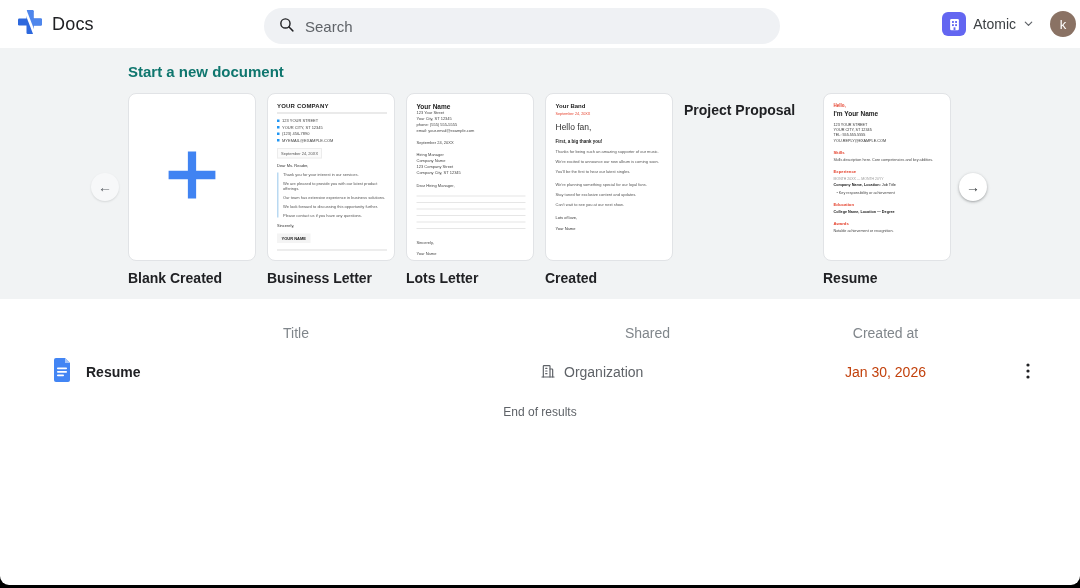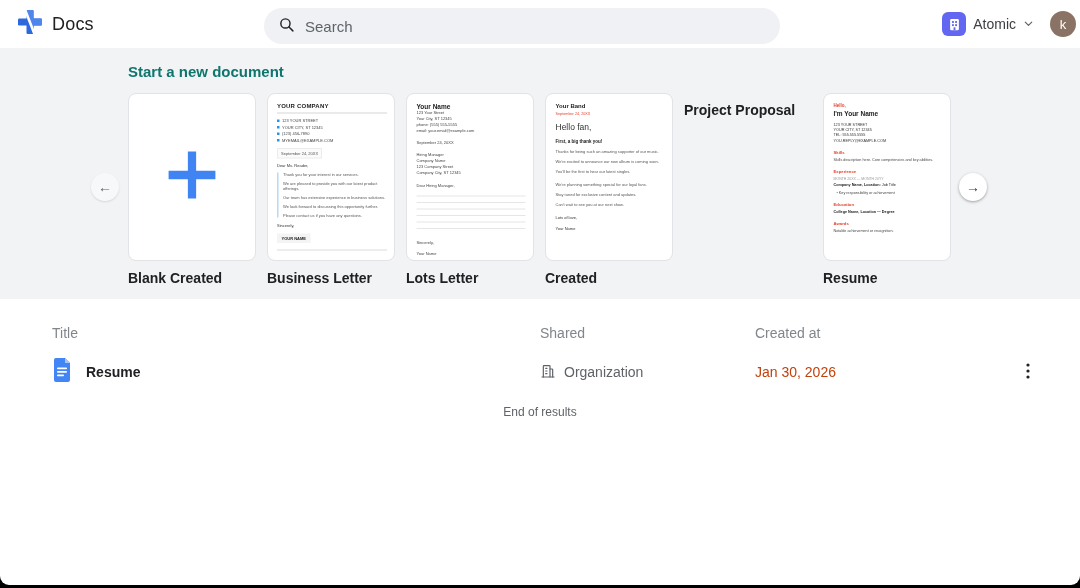--- a/index.html
+++ b/index.html
@@ -97,21 +97,21 @@
   .rs-t { font-size:7.5px; color:#444; margin-top:5px; line-height:9px; }
   .rs-dates { font-size:7px; color:#9a9a9a; margin-top:6px; }
   .rs-company { font-size:7.5px; color:#222; margin-top:3px; }
   .rs-company b { font-weight:700; }
   .rs-bullet { font-size:7.5px; color:#444; margin-top:7px; padding-left:6px; }
   .rs-bullet::before { content:"•  "; }
   .rs-edu { font-size:7.5px; font-weight:700; color:#222; margin-top:5px; }
 
   
   .doclist { background:#fff; padding-top:26px; }
-  .list-grid { display:grid; grid-template-columns:488px 215px 1fr 24px; align-items:center; padding:0 40px 0 52px; }
+  .list-grid { display:grid; grid-template-columns:488px 215px 1fr 24px; align-items:center; padding:0 40px 0 52px;text-align:center; }
   .col-h { font-size:14px; color:#80868b; }
   .doc-row { margin-top:14px; height:34px; cursor:pointer; }
   .doc-title-cell { display:flex; align-items:center; gap:14px; }
   .doc-title { font-size:14px; font-weight:700; color:#202124; }
   .shared-cell { display:flex; align-items:center; gap:8px; font-size:14px; color:#5f6368; }
   .created-cell { font-size:14px; color:#c2410c; }
   .kebab { background:none; border:none; cursor:pointer; height:24px; display:flex; align-items:center; justify-content:center; }
   .end-results { text-align:center; font-size:12px; color:#5f6368; margin-top:16px; }
 </style>
 </head>

